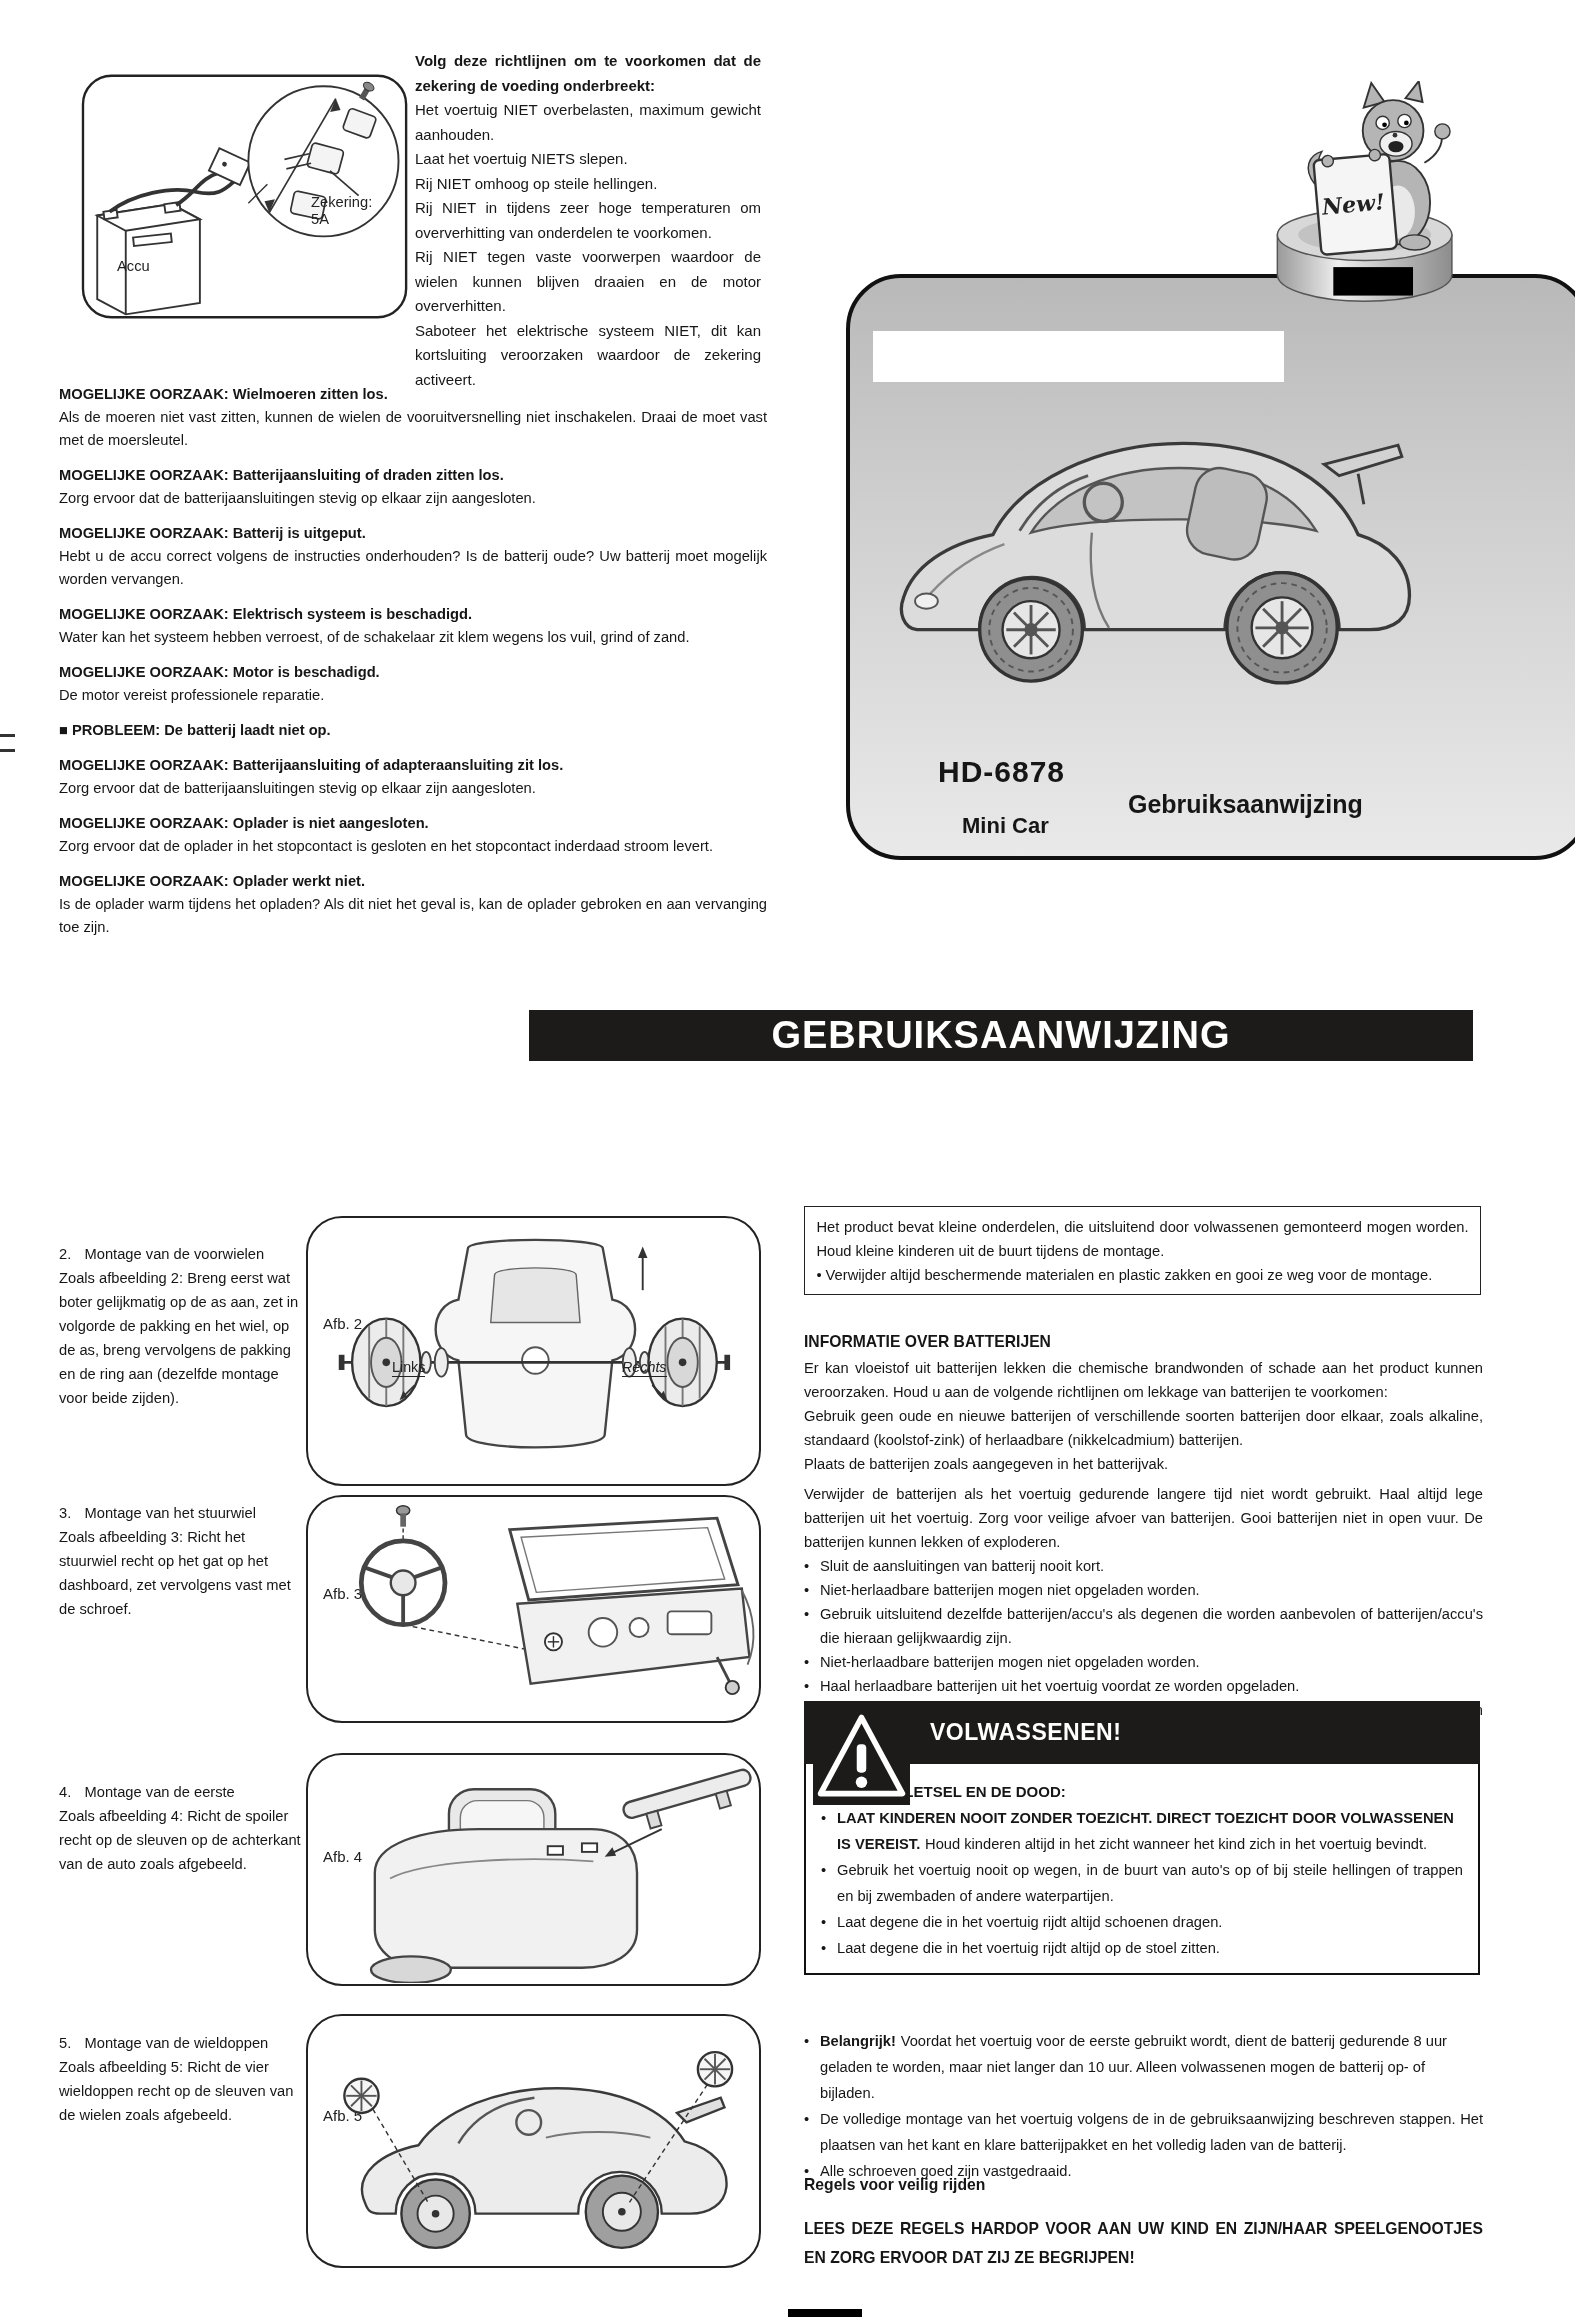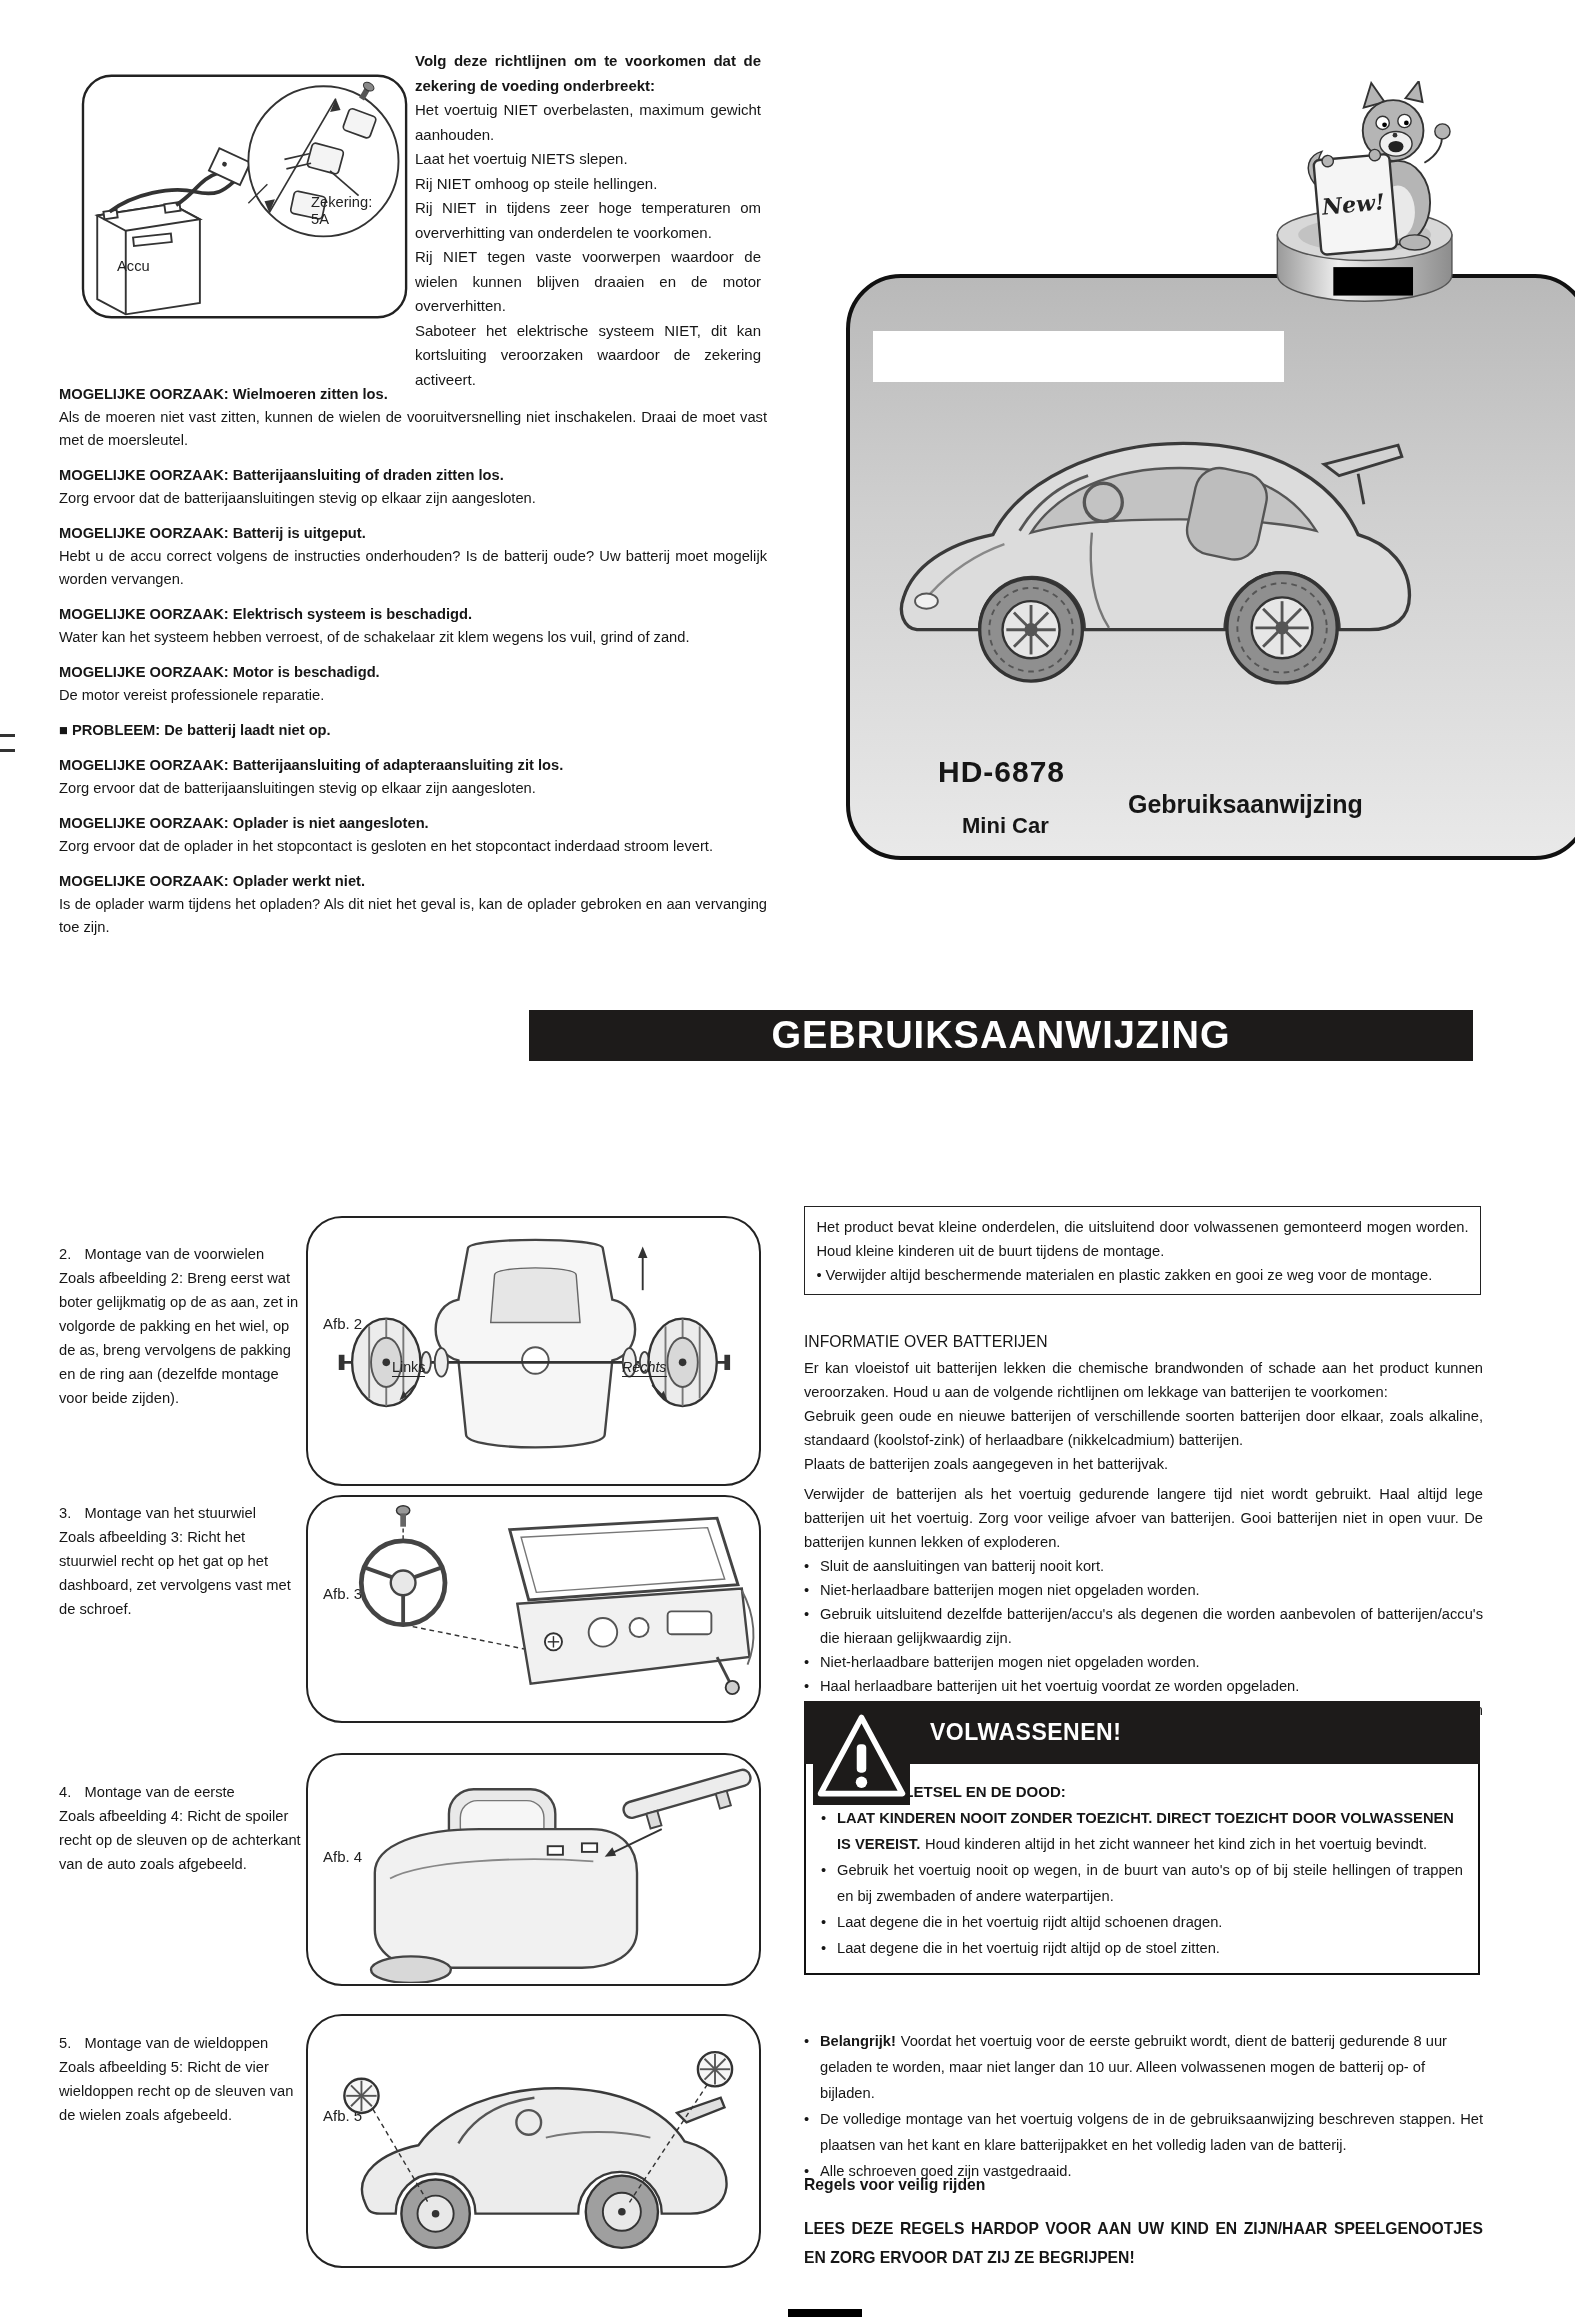--- a/index.html
+++ b/index.html
@@ -57,21 +57,21 @@
   .figure{border:2.4px solid #222;border-radius:36px;background:#fff;box-sizing:border-box;width:455px;}
   .fig-label{position:absolute;font-size:15px;color:#222;}
   .side-label{position:absolute;font-size:14.3px;color:#222;border-bottom:1.4px solid #222;padding-bottom:1px;}
 
   
   .smallparts{
     left:804px;top:1206px;width:677px;box-sizing:border-box;border:1.9px solid #222;
     padding:7.6px 11.4px;font-size:14.7px;line-height:24px;
   }
   .batt{left:804px;top:1330px;width:679px;font-size:14.7px;line-height:24px;}
-  .batt .bh{font-weight:normal;font-size:15.7px;margin-bottom:1.9px;}
+  .batt .bh{font-weight:bold;font-size:15.7px;margin-bottom:1.9px;}
   .bul{position:relative;padding-left:16px;}
   .bul .mk{position:absolute;left:0;top:0;}
 
   .warn-wrap{left:804px;top:1701px;width:676px;}
   .warn-banner{position:relative;height:63px;background:#1d1b1a;}
   .warn-banner .wt{position:absolute;left:126px;top:0;line-height:63px;color:#fff;font-size:23px;font-weight:bold;letter-spacing:0.5px;}
   .warn-icon{position:absolute;left:8.6px;top:6.7px;width:97px;height:97px;background:#1d1b1a;z-index:2;}
   .warn-box{
     border:2.4px solid #111;border-top:none;box-sizing:border-box;background:#fff;
     padding:15px 15px 0 15px;height:211px;font-size:14.7px;line-height:26px;

